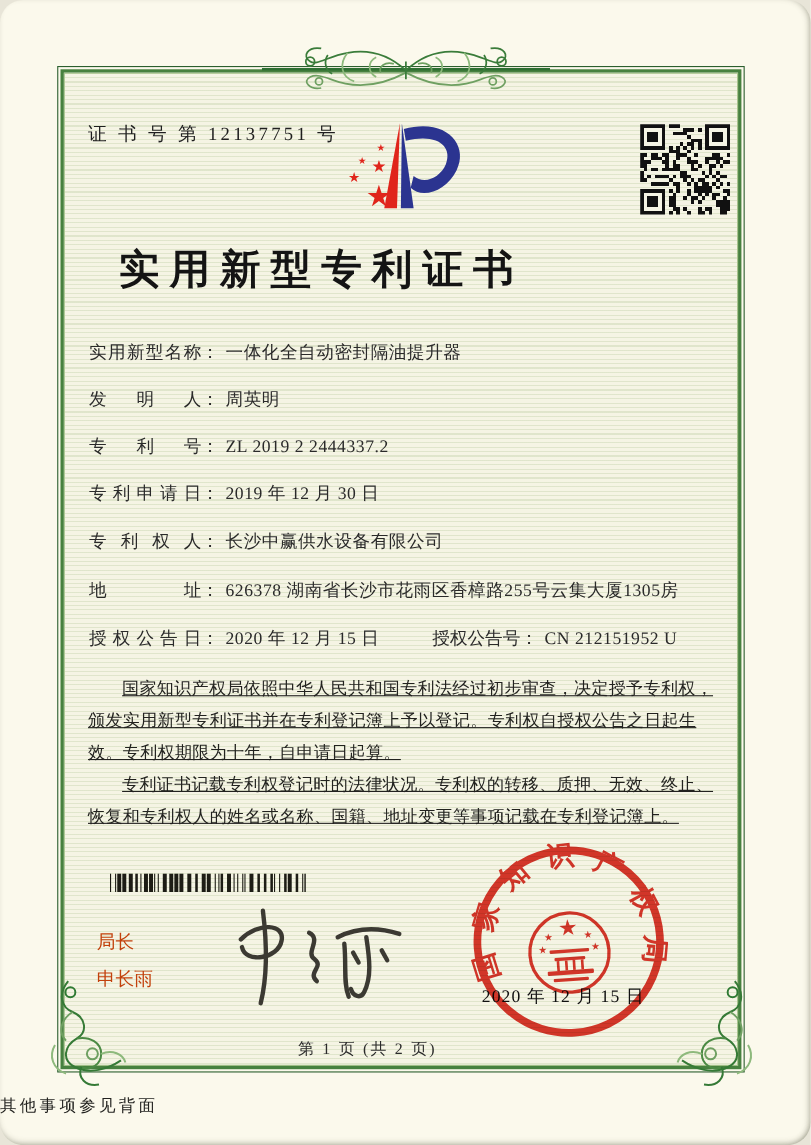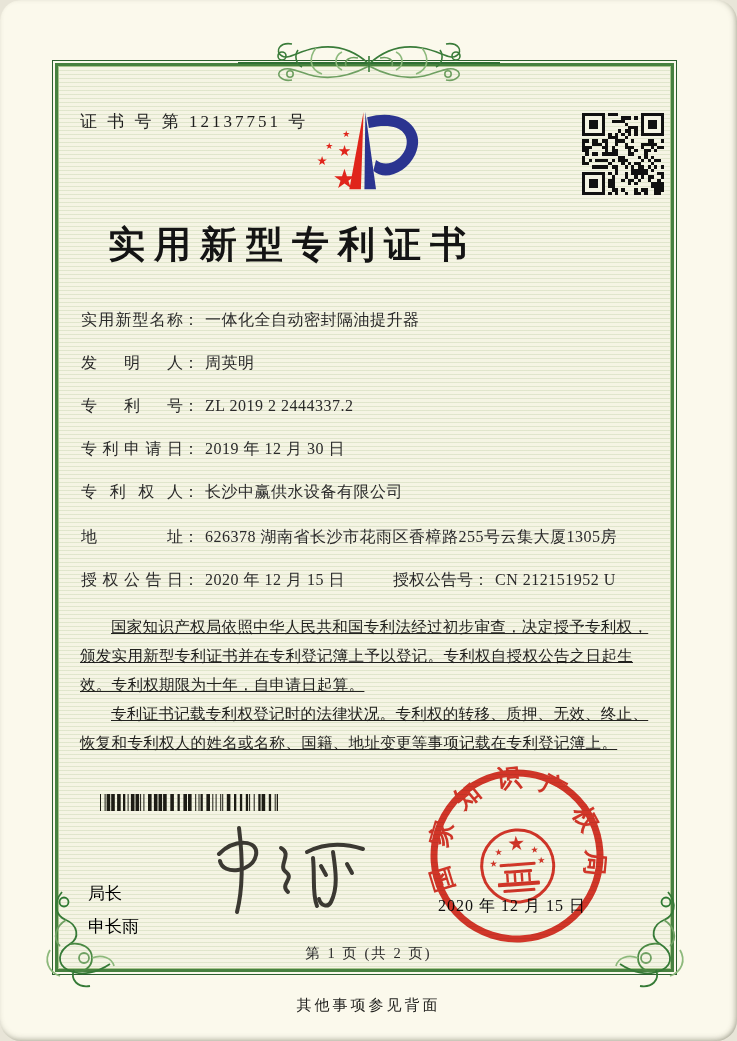--- a/index.html
+++ b/index.html
@@ -32,23 +32,23 @@
   .title{position:absolute;left:0;top:220px;width:584px;text-align:center;
          font-size:37px;font-weight:bold;letter-spacing:9px;color:#141414;}
   .row{position:absolute;left:81px;width:570px;font-size:16px;color:#2a2a2a;white-space:nowrap;}
   .flabel{display:inline-block;width:102px;text-align:justify;text-align-last:justify;vertical-align:top;}
   .fcolon{display:inline-block;margin-right:6px;}
   .fvalue{letter-spacing:.5px;}
   .pair2{margin-left:48px;}
   .body-text{position:absolute;left:80px;top:612px;width:578px;font-size:15.5px;
              line-height:29px;color:#22221f;}
   .body-text p{margin:0;text-indent:2em;letter-spacing:.3px;text-decoration:underline;}
-  .officer{position:absolute;left:88px;top:877px;font-size:17px;color:#000000;line-height:33px;}
-  .page-no{position:absolute;left:0;top:944px;width:737px;text-align:center;font-size:14.5px;color:#2a2a2a;letter-spacing:2px;}
-  .back-note{position:absolute;left:0;top:996px;width:737px;text-align:center;font-size:15px;color:#22221f;letter-spacing:3px;}
+  .officer{position:absolute;left:88px;top:840px;font-size:17px;color:#c2410c;line-height:33px;}
+  .page-no{position:absolute;left:0;top:944px;width:668px;text-align:center;font-size:14.5px;color:#2a2a2a;letter-spacing:2px;}
+  .back-note{position:absolute;left:0;top:996px;width:737px;font-size:15px;color:#22221f;letter-spacing:3px;}
   
   .logo{position:absolute;left:288px;top:102px;}
   .qr{position:absolute;left:582px;top:113px;}
   .barcode{position:absolute;left:100px;top:794px;}
   .signature{position:absolute;left:193px;top:822px;}
   .seal{position:absolute;left:427px;top:766px;mix-blend-mode:multiply;opacity:.93;transform:rotate(-4deg);}
   .seal-date{position:absolute;left:438px;top:896px;font-size:16px;color:#101010;letter-spacing:1px;z-index:1;}
   .seal-wrap{z-index:2;}
 </style>
 </head>

